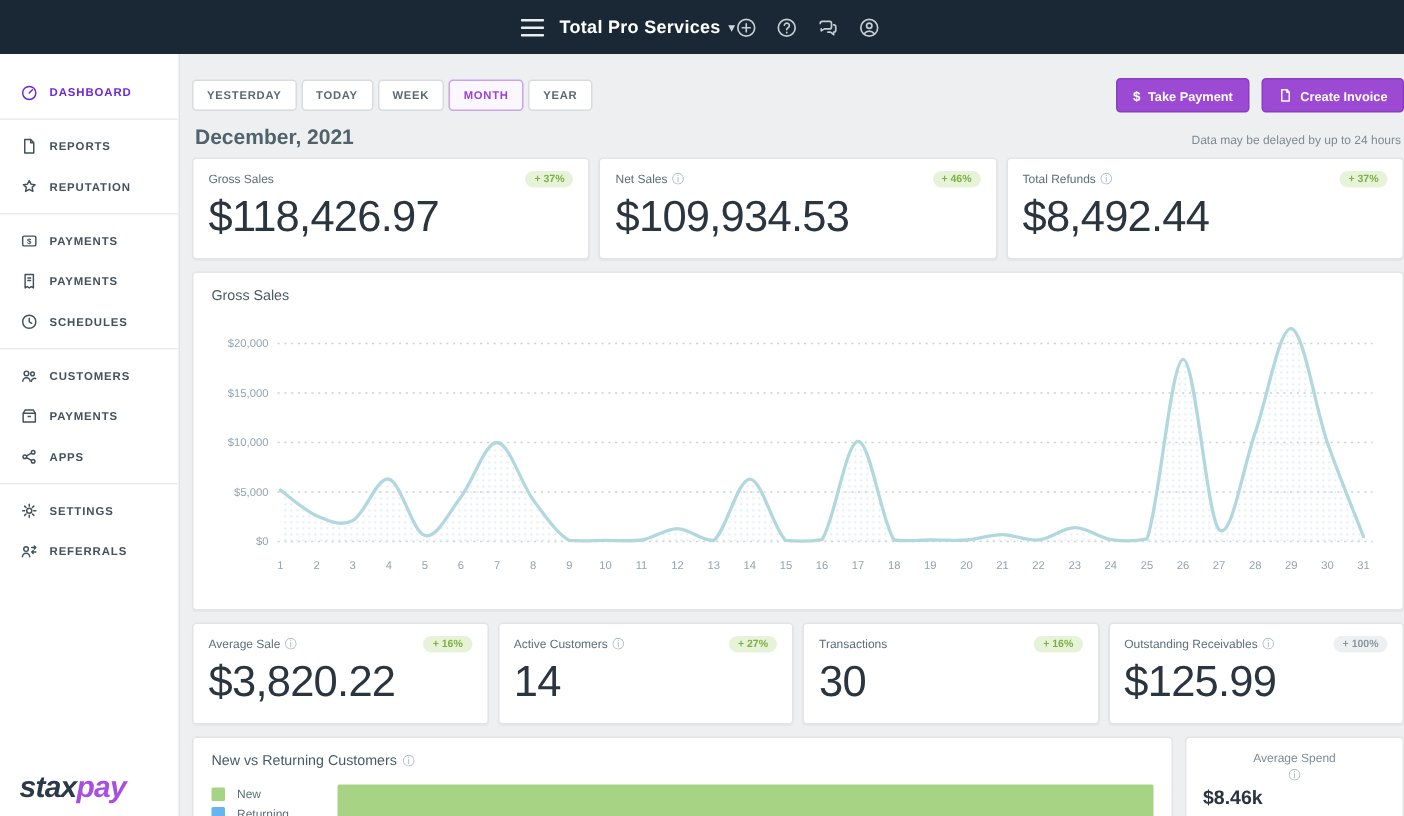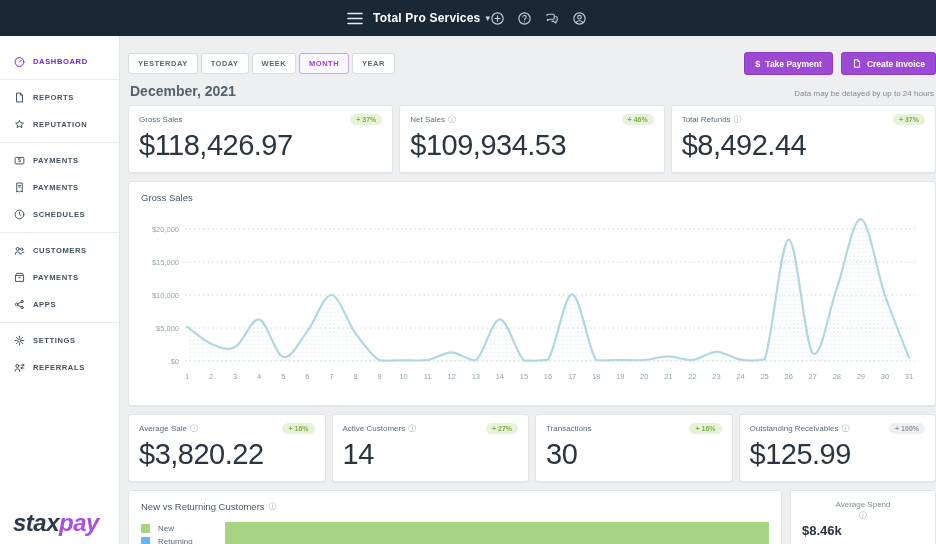--- a/index.html
+++ b/index.html
@@ -17,21 +17,21 @@
 
   .body-row { flex:1; display:flex; min-height:0; }
 
   
   .sidebar { width:120px; background:#fff; border-right:1px solid #e2e5e6; position:relative; flex:0 0 auto; padding-top:12px; }
   .nav-item { display:flex; align-items:center; gap:7px; height:27px; padding-left:13px; color:#42525d; cursor:pointer; text-decoration:none; }
   .nav-item svg { width:13px; height:13px; flex:0 0 auto; }
   .nav-label { font-size:7.6px; font-weight:bold; letter-spacing:.6px; }
   .nav-item.active { color:#6d28d9; }
   .nav-divider { height:1px; background:#e9ebec; margin:4px 0; }
-  .logo { position:absolute; left:13px; bottom:7px; font-size:24px; font-style:italic; font-weight:bold; letter-spacing:-.5px;text-align:center; }
+  .logo { position:absolute; left:13px; bottom:7px; font-size:20px; font-style:italic; font-weight:bold; letter-spacing:-.5px;text-align:center; }
   .logo .stax { color:#2b3948; }
   .logo .pay { color:#a84fe3; }
 
   
   .main { flex:1; padding:10px 0 0 8px; min-width:0; position:relative; }
   .toolbar-row { display:flex; justify-content:space-between; align-items:center; margin-top:6px; }
   .tabs { display:flex; gap:3px; }
   .tab { background:#fff; border:1px solid #d9dcde; border-radius:3px; color:#5a6a74; font-size:7.5px; font-weight:bold; letter-spacing:.5px; padding:5px 9px; cursor:pointer; font-family:inherit; }
   .tab.active { color:#9c42d8; border-color:#c9a4e9; background:#fbf7fe; }
   .actions { display:flex; gap:8px; }

